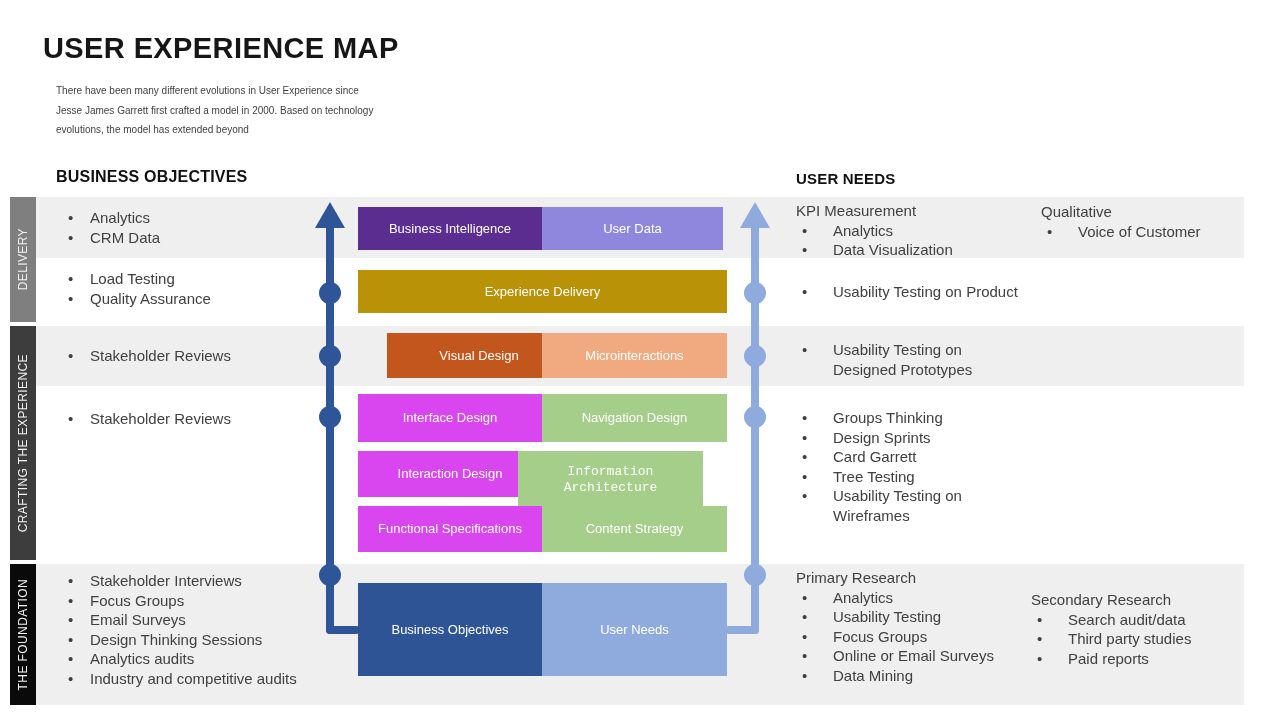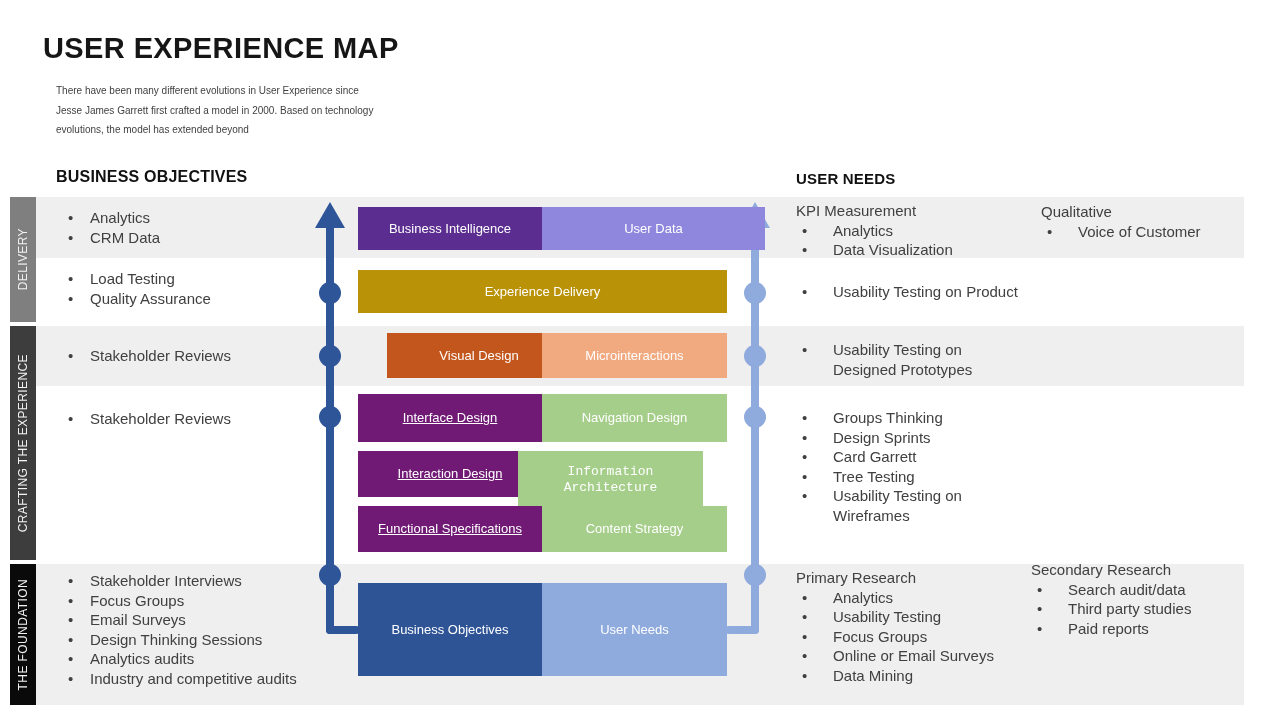--- a/index.html
+++ b/index.html
@@ -28,21 +28,21 @@
   .rlist .li{padding-left:37px;}
   .li .b{position:absolute;left:6px;}
   .ghead{line-height:19.5px;}
   
   .box{position:absolute;display:flex;align-items:center;justify-content:center;
        text-align:center;color:#ffffff;font-size:13px;line-height:1.22;
        padding:2px 12px;box-sizing:border-box;}
   .c-purple-d{background:#5b2d90;}  .c-purple-l{background:#8e87dd;}
   .c-gold{background:#ba9208;}
   .c-orange-d{background:#c2561c;margin-left:29px;}  .c-orange-l{background:#f1a97f;}
-  .c-green-d{background:#701a75;text-decoration:underline;}   .c-green-l{background:#a6ce8b;}
+  .c-green-d{background:#d946ef;}   .c-green-l{background:#a6ce8b;}
   .c-blue-d{background:#2e5496;}    .c-blue-l{background:#8faadc;}
   
   .vline{position:absolute;width:8px;border-radius:4px;}
   .hline{position:absolute;height:8px;border-radius:4px;}
   .node{position:absolute;width:22px;height:22px;border-radius:50%;}
   .ahead{position:absolute;width:0;height:0;border-left:15px solid transparent;
          border-right:15px solid transparent;}
   .blue-d{background:#2e5597;}
   .blue-l{background:#8faadc;}
   .ahead.blue-d{background:none;border-bottom:26px solid #2e5597;}
@@ -109,21 +109,21 @@
 
   <div class="vline blue-l" style="left:751px;top:222px;height:412px;"></div>
   <div class="hline blue-l" style="left:725px;top:626px;width:34px;"></div>
   <div class="ahead blue-l" style="left:740px;top:202px;"></div>
   <div class="node blue-l" style="left:744px;top:282px;"></div>
   <div class="node blue-l" style="left:744px;top:345px;"></div>
   <div class="node blue-l" style="left:744px;top:406px;"></div>
   <div class="node blue-l" style="left:744px;top:564px;"></div>
 
   <div class="box c-purple-d" style="left:358px;top:207px;width:184px;height:43px;">Business Intelligence</div>
-  <div class="box c-purple-l" style="left:542px;top:207px;width:223px;height:43px;">User Data</div>
+  <div class="box c-purple-l" style="left:542px;top:207px;width:181px;height:43px;">User Data</div>
 
   <div class="box c-gold" style="left:358px;top:270px;width:369px;height:43px;">Experience Delivery</div>
 
   <div class="box c-orange-d" style="left:358px;top:333px;width:184px;height:45px;">Visual Design</div>
   <div class="box c-orange-l" style="left:542px;top:333px;width:185px;height:45px;">Microinteractions</div>
 
   <div class="box c-green-d" style="left:358px;top:394px;width:184px;height:48px;">Interface Design</div>
   <div class="box c-green-l" style="left:542px;top:394px;width:185px;height:48px;">Navigation Design</div>
   <div class="box c-green-d" style="left:358px;top:451px;width:184px;height:46px;">Interaction Design</div>
   <div class="box c-green-l" style="left:518px;top:451px;width:185px;height:58px;font-family:Liberation Mono, monospace;">Information Architecture</div>
@@ -160,20 +160,20 @@
   </div>
 
   <div class="list rlist" style="left:796px;top:568px;width:230px;">
     <div class="ghead">Primary Research</div>
     <div class="li"><span class="b">•</span><span>Analytics</span></div>
     <div class="li"><span class="b">•</span><span>Usability Testing</span></div>
     <div class="li"><span class="b">•</span><span>Focus Groups</span></div>
     <div class="li"><span class="b">•</span><span>Online or Email Surveys</span></div>
     <div class="li"><span class="b">•</span><span>Data Mining</span></div>
   </div>
-  <div class="list rlist" style="left:1031px;top:560px;width:220px;">
+  <div class="list rlist" style="left:1031px;top:590px;width:220px;">
     <div class="ghead">Secondary Research</div>
     <div class="li"><span class="b">•</span><span>Search audit/data</span></div>
     <div class="li"><span class="b">•</span><span>Third party studies</span></div>
     <div class="li"><span class="b">•</span><span>Paid reports</span></div>
   </div>
 
 </div>
 
 </body></html>

